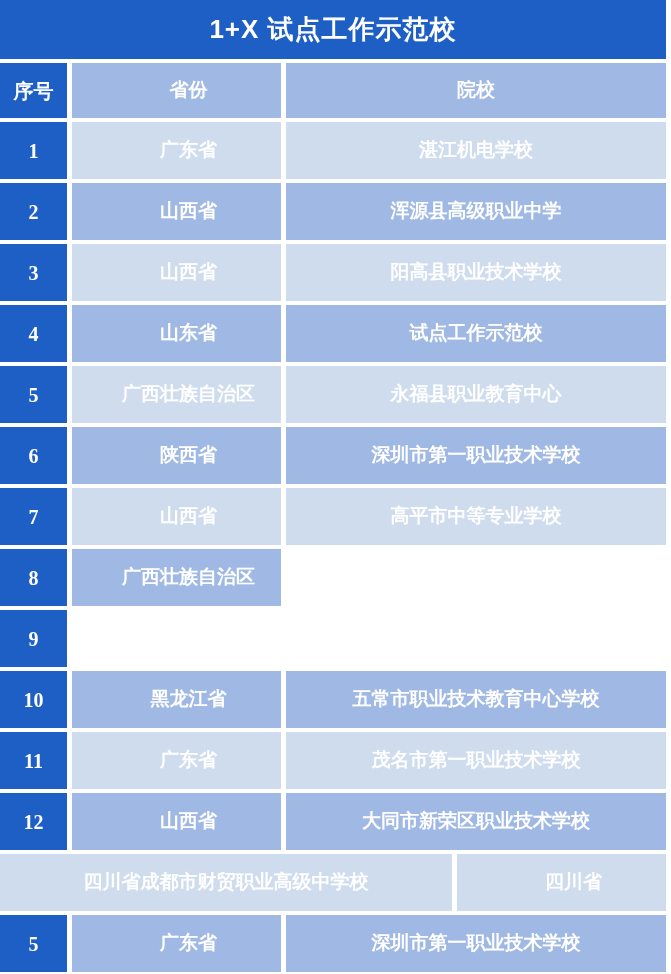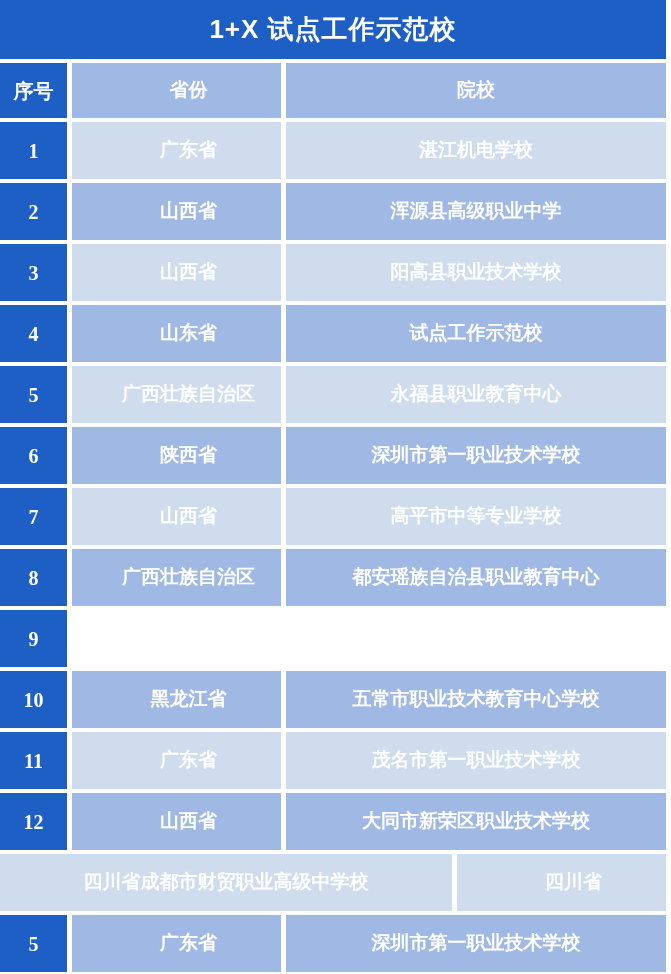--- a/index.html
+++ b/index.html
@@ -138,21 +138,20 @@
 
   <div class="row light">
     <div class="cell num">7</div>
     <div class="cell prov">山西省</div>
     <div class="cell school">高平市中等专业学校</div>
   </div>
 
   <div class="row dark">
     <div class="cell num">8</div>
     <div class="cell prov">广西壮族自治区</div>
-    <div class="cell school">都安瑶族自治县职业教育中心</div>
   </div>
 
   <div class="row light">
     <div class="cell num">9</div>
   </div>
 
   <div class="row dark">
     <div class="cell num">10</div>
     <div class="cell prov">黑龙江省</div>
     <div class="cell school">五常市职业技术教育中心学校</div>

